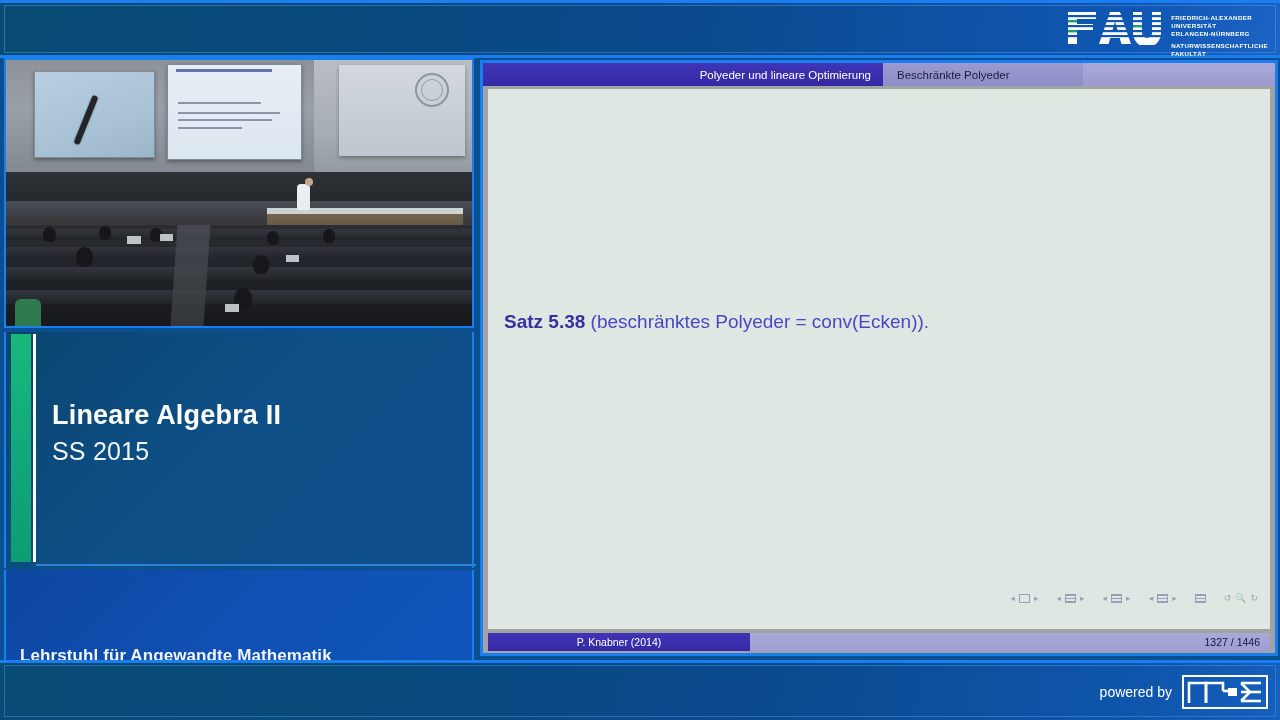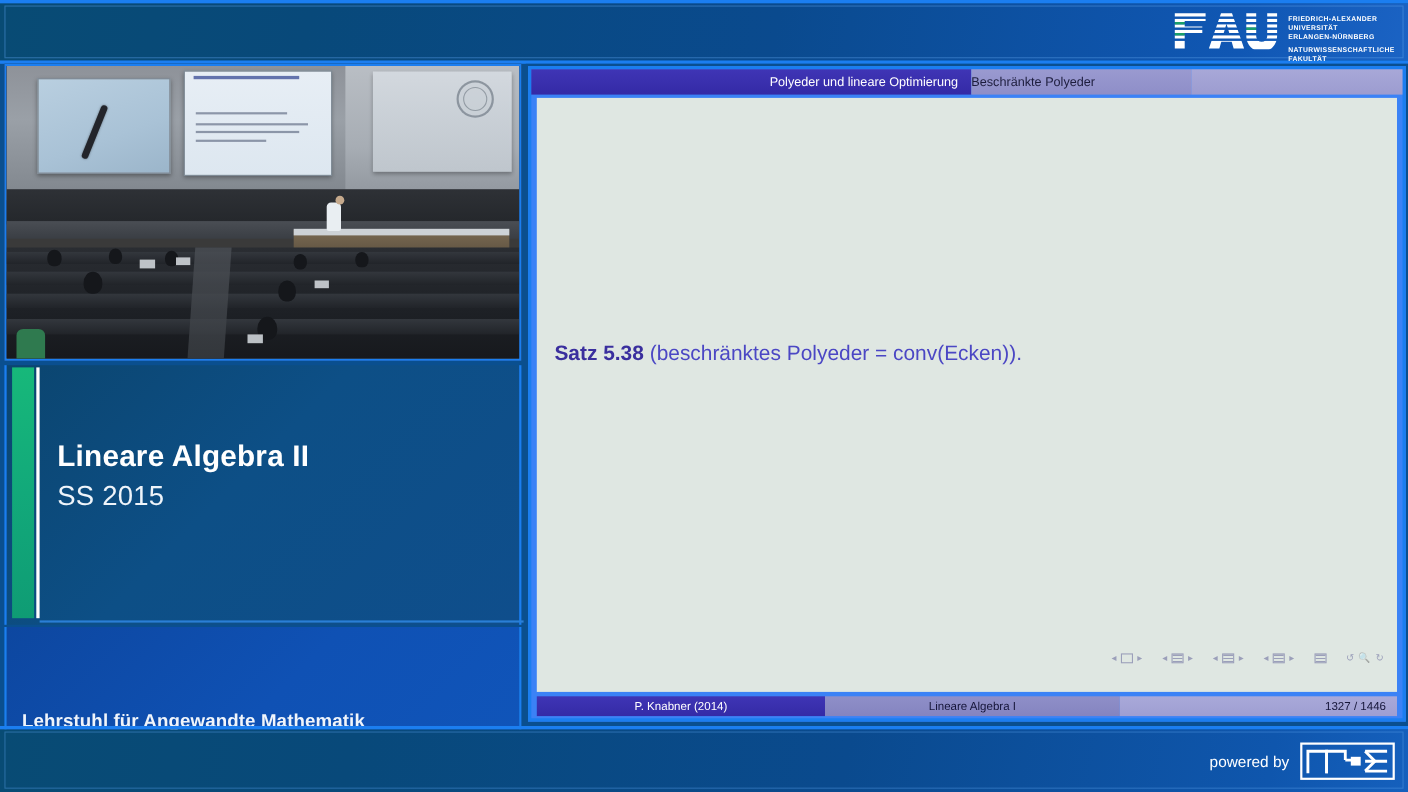--- a/index.html
+++ b/index.html
@@ -107,29 +107,29 @@
     font-size: 17px; letter-spacing: .1px; font-weight: bold; }
   .divider-2 { position: absolute; left: 14px; top: 136px; width: 440px; height: 2px; background:#3a8ce0; opacity:.85; }
 
   
   .slide-panel {
     position: absolute; left: 478px; top: 58px; width: 802px; height: 602px;
     background: #0a4f8f;
   }
   .slide-frame {
     position: absolute; left: 2px; top: 2px; width: 798px; height: 596px;
-    border: 3px solid #1b7ef0; background: #3b82f6;
+    border: 3px solid #1b7ef0; background: #a3a3a3;
   }
   
   .tabbar { position: absolute; left: 0; top: 0; width: 100%; height: 23px; display: flex; }
   .tab { height: 23px; display: flex; align-items: center; color: #ffffff; font-size: 11.5px; }
   .tab-1 { flex: 0 0 400px; background: linear-gradient(180deg,#3f35b5 0%,#342aa6 100%);
            justify-content: flex-end; padding-right: 12px; }
   .tab-2 { flex: 0 0 200px; background: linear-gradient(180deg,#9a9ad0 0%,#8e8ec8 100%);
-           justify-content: flex-start; color:#1d1d3d; }
+           justify-content: flex-start; padding-left: 14px; color:#1d1d3d; }
   .tab-3 { flex: 1 1 auto; background: linear-gradient(180deg,#a8a8d8 0%,#9c9cd0 100%); }
 
   .slide-body { position: absolute; left: 5px; top: 26px; right: 5px; bottom: 24px;
                 background: #dfe7e2; }
   .satz-line { position: absolute; left: 16px; top: 222px; font-size: 19px; white-space: nowrap; }
   .satz-key { color: #3a2f9e; font-weight: bold; }
   .satz-rest { color: #4b47c4; }
   .theorem-body { position: absolute; left: 16px; top: 252px; width: 760px;
                   color: #1b2b22; font-size: 19.5px; font-style: italic; line-height: 1.38; }
   .bb-r { font-style: normal; font-family: "DejaVu Serif", serif; }
@@ -311,21 +311,20 @@
           <i class="ns-ico filled"></i>
           <span class="ns-gap"></span>
           <span>↺</span>
           <span>🔍</span>
           <span>↻</span>
         </div>
       </div>
 
       <div class="footbar">
         <div class="fb fb-1">P. Knabner  (2014)</div>
-        <div class="fb fb-2">Lineare Algebra I</div>
         <div class="fb fb-3">1327 / 1446</div>
       </div>
     </div>
   </div>
 
   <div class="bottombar">
     <div class="bottombar-inner"></div>
     <div class="powered">powered by</div>
     <div class="rrze">
       <svg width="82" height="30" viewBox="0 0 82 30" aria-hidden="true">

